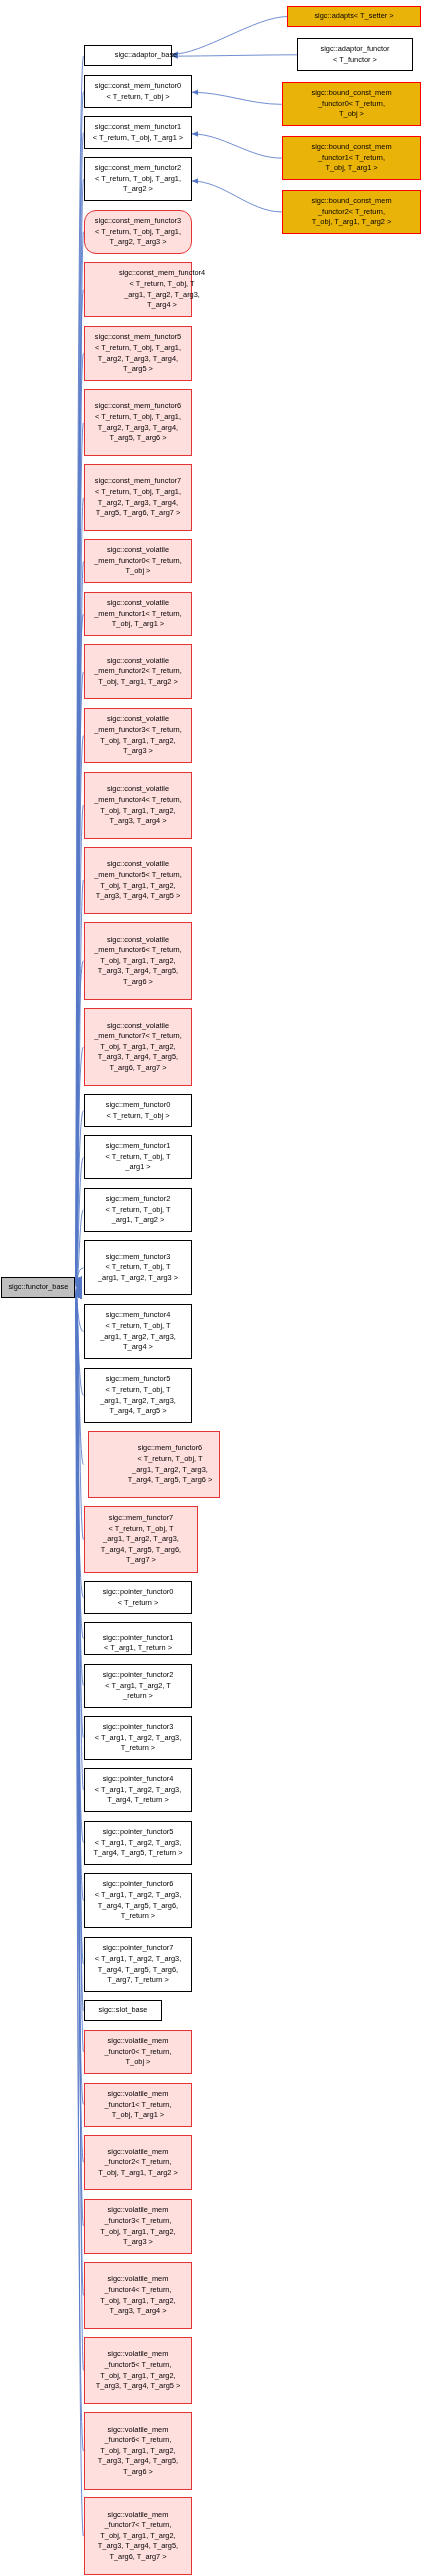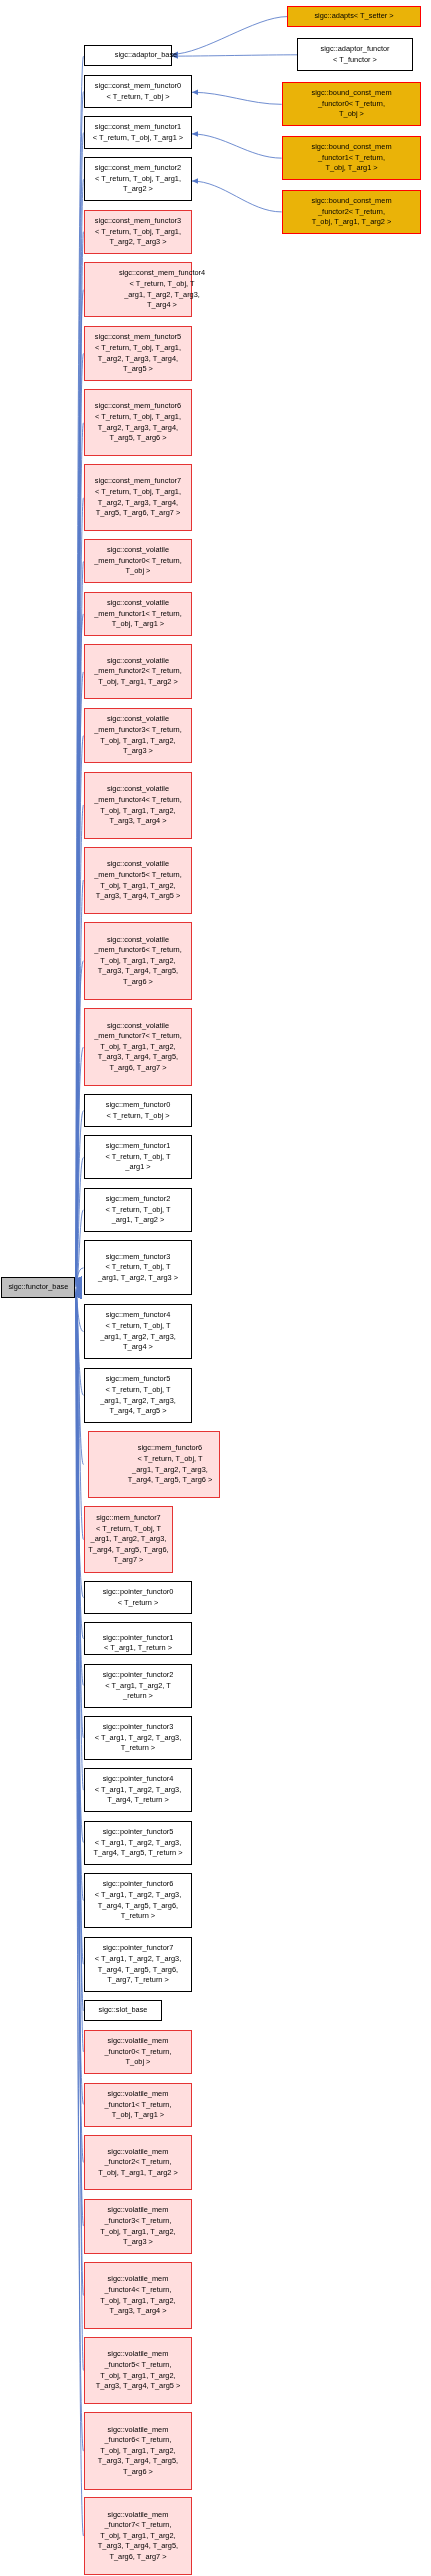--- a/index.html
+++ b/index.html
@@ -128,21 +128,21 @@
         <div>T_arg2 &gt;</div>
       </div>
     </div>
     <div class="node trunc" style="left: 282px; top: 190px; width: 139px; height: 44px;">
       <div class="lbl">
         <div>sigc::bound_const_mem</div>
         <div>_functor2&lt; T_return,</div>
         <div>T_obj, T_arg1, T_arg2 &gt;</div>
       </div>
     </div>
-    <div class="node pink" style="left: 84px; top: 210px; width: 108px; height: 44px;">
+    <div class="node pink" style="left: 84px; top: 210px; width: 108px; height: 44px; border-radius: 12px;">
       <div class="lbl">
         <div>sigc::const_mem_functor3</div>
         <div>&lt; T_return, T_obj, T_arg1,</div>
         <div>T_arg2, T_arg3 &gt;</div>
       </div>
     </div>
     <div class="node pink" style="left: 84px; top: 262px; width: 108px; height: 55px; padding-left: 48px;">
       <div class="lbl">
         <div>sigc::const_mem_functor4</div>
         <div>&lt; T_return, T_obj, T</div>
@@ -281,21 +281,21 @@
       </div>
     </div>
     <div class="node pink" style="left: 88px; top: 1431px; width: 132px; height: 67px; padding-left: 32px;">
       <div class="lbl">
         <div>sigc::mem_functor6</div>
         <div>&lt; T_return, T_obj, T</div>
         <div>_arg1, T_arg2, T_arg3,</div>
         <div>T_arg4, T_arg5, T_arg6 &gt;</div>
       </div>
     </div>
-    <div class="node pink" style="left: 84px; top: 1506px; width: 89px; height: 67px;">
+    <div class="node pink" style="left: 84px; top: 1506px; width: 114px; height: 67px;">
       <div class="lbl">
         <div>sigc::mem_functor7</div>
         <div>&lt; T_return, T_obj, T</div>
         <div>_arg1, T_arg2, T_arg3,</div>
         <div>T_arg4, T_arg5, T_arg6,</div>
         <div>T_arg7 &gt;</div>
       </div>
     </div>
     <div class="node normal" style="left: 84px; top: 1581px; width: 108px; height: 33px;">
       <div class="lbl">

